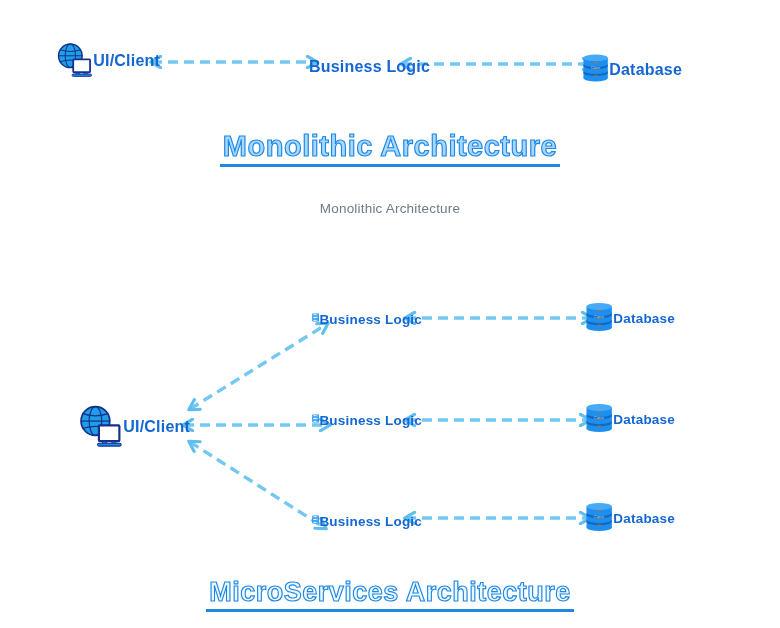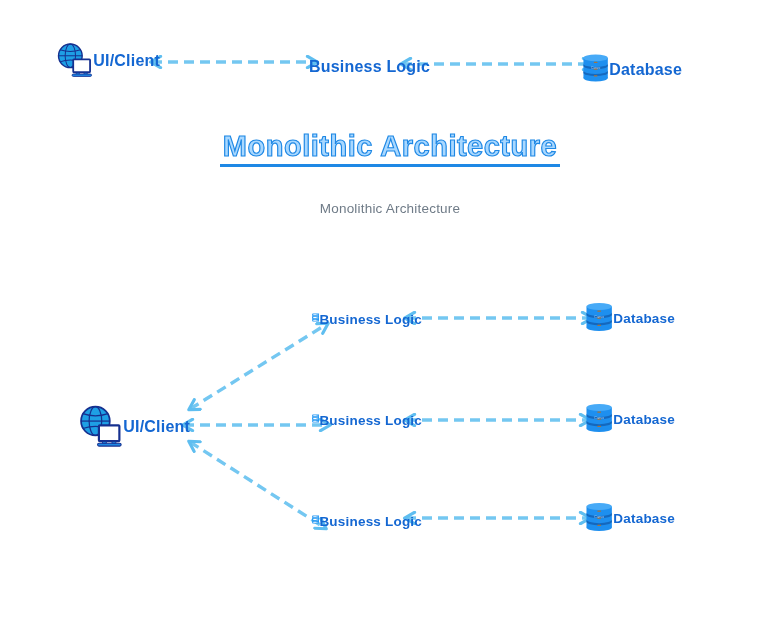--- a/index.html
+++ b/index.html
@@ -236,14 +236,17 @@
       <g fill="#A5743B">
         <rect x="33" y="22.5" width="10" height="3.4" rx="1.4"></rect>
         <rect x="33" y="41.5" width="10" height="3.4" rx="1.4"></rect>
         <rect x="33" y="60.5" width="10" height="3.4" rx="1.4"></rect>
       </g>
       <text x="38" y="44" text-anchor="middle" font-size="9" font-style="italic" fill="#E8F4FF" opacity="0.7">Canva</text>
     </svg>
     <div class="label">Database</div>
   </div>
 
+  <div class="big-title micro title-micro">
+    <span>MicroServices Architecture</span>
+  </div>
 
 </div>
 
 </body></html>

